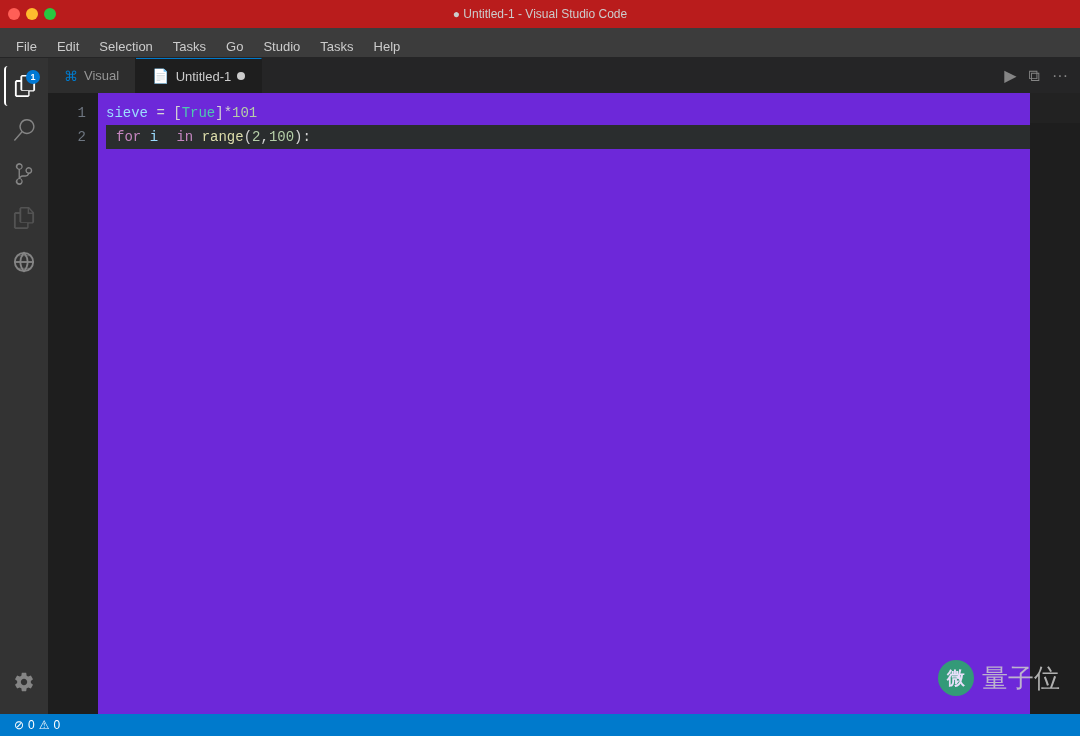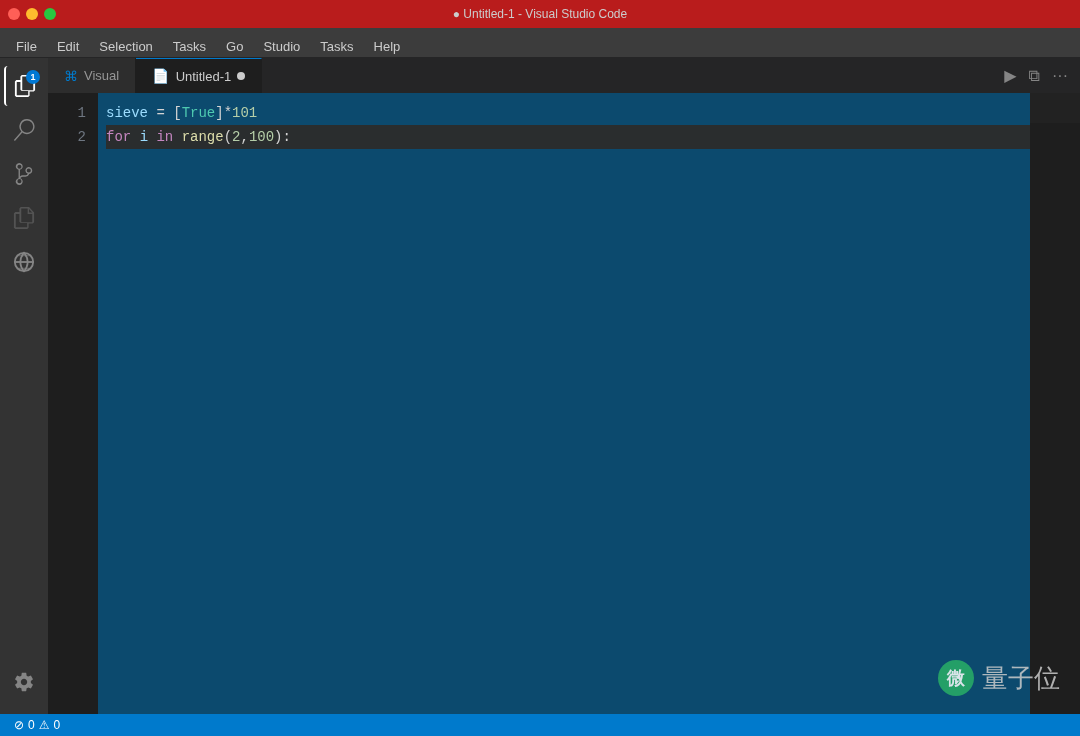--- a/index.html
+++ b/index.html
@@ -193,35 +193,35 @@
       flex-shrink: 0;
       user-select: none;
     }
     .line-number {
       display: block;
       height: 24px;
       line-height: 24px;
     }
     #code-area {
       flex: 1;
-      background: #0c4a6e;
+      background: #6d28d9;
       padding: 8px 0 0 8px;
       overflow: auto;
     }
     .code-line {
       height: 24px;
       line-height: 24px;
       white-space: pre;
       display: block;
     }
     .code-line.selected {
       background: #2a2d2e;
     }
     
-    .kw { color: #c586c0; }
+    .kw { color: #c586c0; margin-left: 10px; }
     .fn { color: #dcdcaa; }
     .var { color: #9cdcfe; }
     .num { color: #b5cea8; }
     .op { color: #d4d4d4; }
     .builtin { color: #4ec9b0; }
 
     
     #minimap {
       width: 50px;
       background: #1e1e1e;

